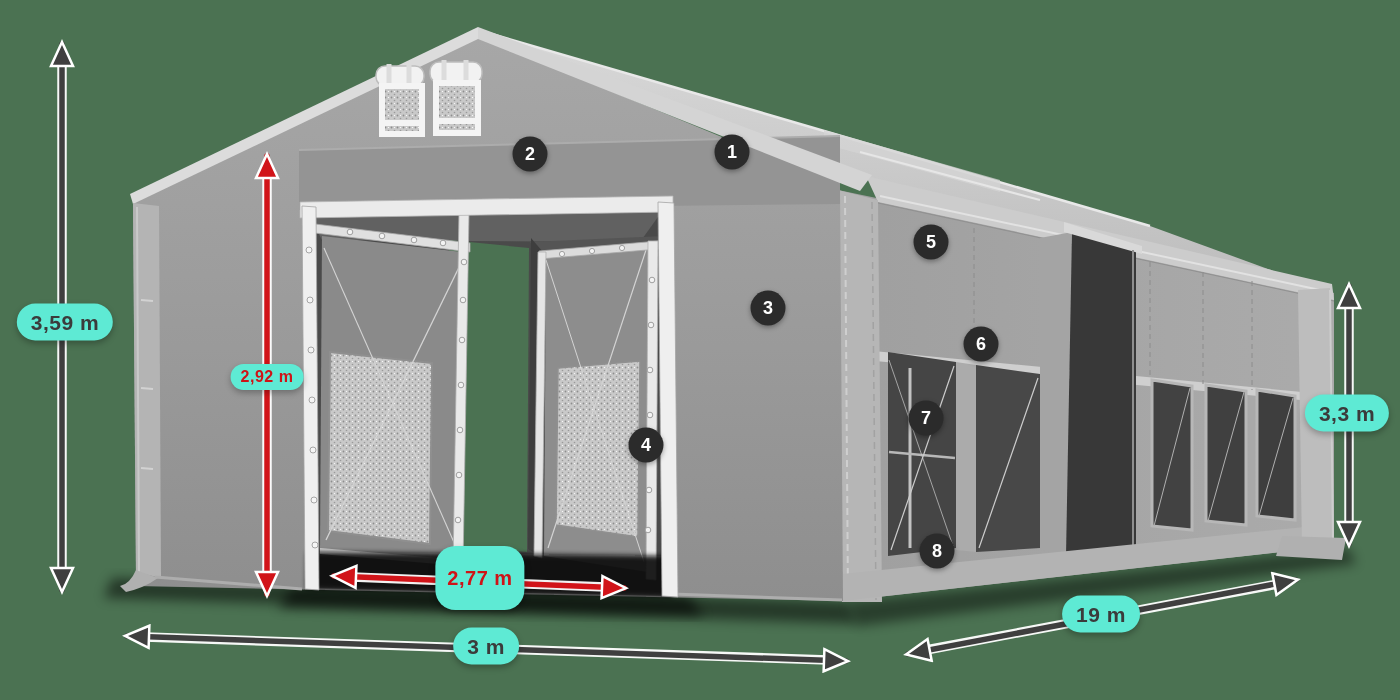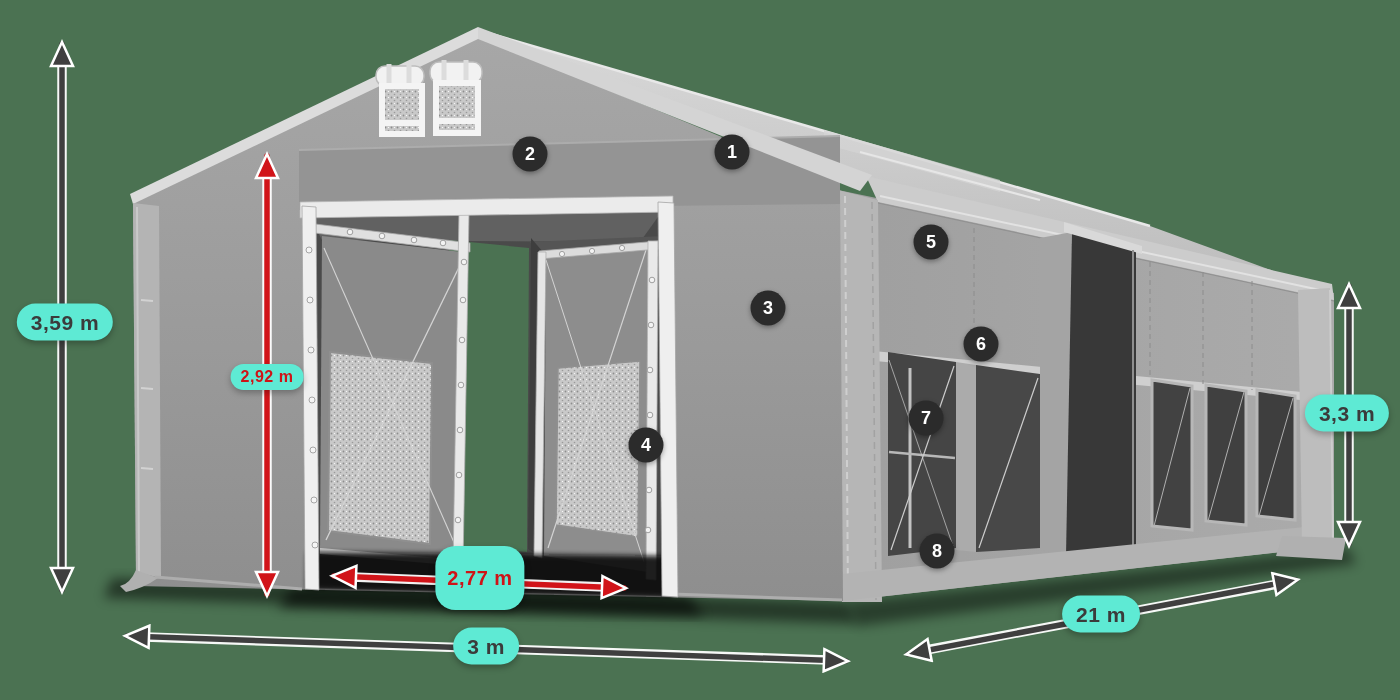--- a/index.html
+++ b/index.html
@@ -278,21 +278,21 @@
         <line x1="1349" y1="302" x2="1349" y2="528" stroke="#ffffff" stroke-width="9.5" opacity="0.95"></line>
         <line x1="1349" y1="286" x2="1349" y2="544" stroke="#3f3f3f" stroke-width="5.5" marker-start="url(#mdark)" marker-end="url(#mdark)"></line>
       </g>
     </g>
   </svg>
 
   <div class="dim-label" style="left:65px; top:322px">3,59 m</div>
   <div class="dim-label red sm" style="left:267px; top:377px">2,92 m</div>
   <div class="dim-label red md" style="left:480px; top:578px">2,77 m</div>
   <div class="dim-label" style="left:486px; top:646px">3 m</div>
-  <div class="dim-label" style="left:1101px; top:614px">21 m</div>
+  <div class="dim-label" style="left:1101px; top:614px">19 m</div>
   <div class="dim-label" style="left:1347px; top:413px">3,3 m</div>
 
   <div class="badge" style="left:732px; top:152px">1</div>
   <div class="badge" style="left:530px; top:154px">2</div>
   <div class="badge" style="left:768px; top:308px">3</div>
   <div class="badge" style="left:646px; top:445px">4</div>
   <div class="badge" style="left:931px; top:242px">5</div>
   <div class="badge" style="left:981px; top:344px">6</div>
   <div class="badge" style="left:926px; top:418px">7</div>
   <div class="badge" style="left:937px; top:551px">8</div>

